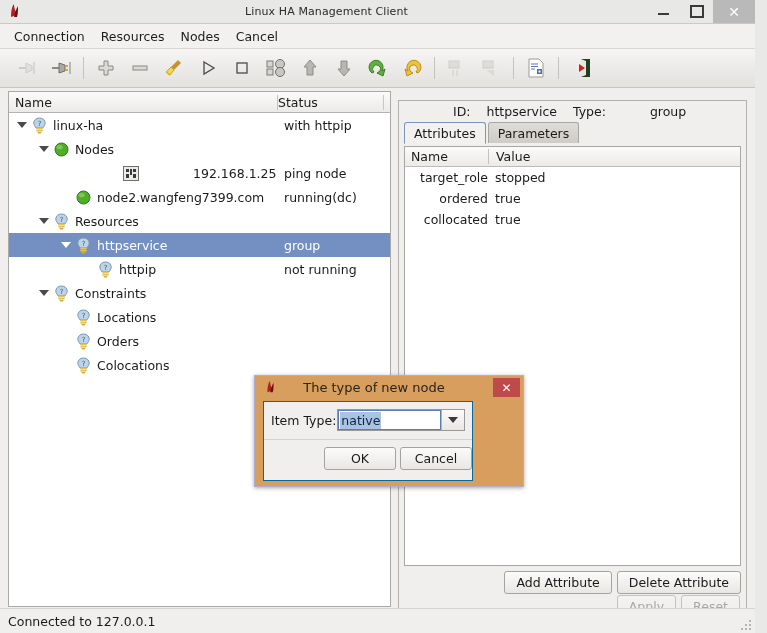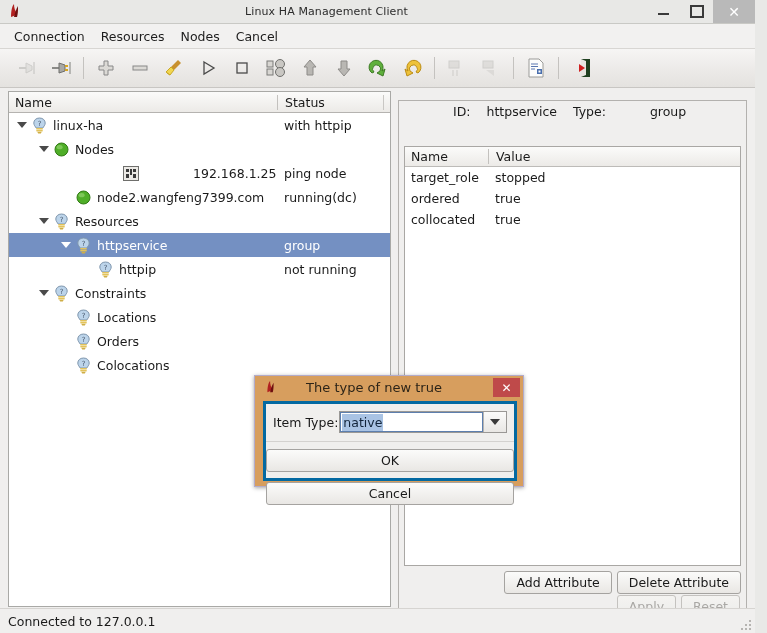--- a/index.html
+++ b/index.html
@@ -122,21 +122,21 @@
     display: flex;
     height: 21px;
     background: linear-gradient(to bottom,#fbfbfa,#eceae7);
     border-bottom: 1px solid #b5b3b0;
     font-size: 12.5px;
     align-items: center;
     box-sizing: border-box;
   }
   .th-name { width: 268px; padding-left: 6px; box-sizing: border-box; }
   .th-status {
-    flex: 1; padding-left: 7px; box-sizing: border-box;
+    flex: 1; box-sizing: border-box;
     border-left: 1px solid #c3c1be;
     margin-right: 6px;
     border-right: 1px solid #c9c7c4;
   }
   .tree-rows { position: relative; }
   .trow {
     height: 24px;
     display: flex;
     align-items: center;
     font-size: 12.5px;
@@ -232,21 +232,21 @@
     box-sizing: border-box;
   }
   .ah-name { width: 83px; padding-left: 6px; box-sizing: border-box; }
   .ah-value { flex: 1; padding-left: 7px; border-left: 1px solid #c3c1be; box-sizing: border-box; }
   .arow {
     display: flex;
     height: 21px;
     align-items: center;
     font-size: 12.5px;
   }
-  .ar-name { width: 83px; padding-left: 6px; box-sizing: border-box; }
+  .ar-name { width: 83px; padding-left: 6px; box-sizing: border-box; text-align: right; }
   .ar-value { flex: 1; padding-left: 7px; box-sizing: border-box; }
 
   .attr-btns {
     position: absolute;
     left: 5px; top: 468px;
     width: 337px; height: 26px;
     display: flex; justify-content: flex-end; align-items: center;
     gap: 5px;
   }
   .btn {
@@ -320,23 +320,23 @@
     right: 3px; top: 2px;
     width: 27px; height: 19px;
     background: #bf4a4a;
     color: #fff;
     font-size: 12px;
     display: flex; align-items: center; justify-content: center;
   }
   .dlg-inner {
     position: absolute;
     left: 8px; top: 25px;
-    width: 254px; height: 80px;
+    width: 210px; height: 80px;
     background: #f0efed;
-    border: 3px solid #0369a1;
+    border: 1px solid #0369a1;
     box-sizing: border-box;
   }
   .dlg-field {
     display: flex; align-items: center;
     padding: 7px 7px 0 7px;
   }
   .dlg-label { font-size: 12.5px; }
   .combo {
     flex: 1;
     display: flex;
@@ -376,23 +376,22 @@
     border-top: 6px solid #3a3a3a;
   }
   .dlg-sep {
     height: 1px;
     background: #d4d2cf;
     margin: 8px 0 0 0;
   }
   .dlg-buttons {
     display: flex;
     justify-content: flex-end;
-    gap: 10px;
+    gap: 4px;
     padding-top: 7px;
-    flex-direction: column;
   }
   .dlg-buttons .btn { min-width: 72px; text-align: center; }
 
   
   .desktop-sliver {
     position: absolute;
     left: 755px; top: 0;
     width: 12px; height: 633px;
     background: #e9e9e7;
   }
@@ -729,20 +728,24 @@
     </div>
 
     <div class="detail-panel">
       <div class="idrow">
         <span class="lbl">ID:</span>
         <span class="v-id">httpservice</span>
         <span class="lbl2">Type:</span>
         <span class="v-type">group</span>
       </div>
 
+      <div class="tabs">
+        <div class="tab active">Attributes</div>
+        <div class="tab">Parameters</div>
+      </div>
 
       <div class="tab-body">
         <div class="attr-header">
           <div class="ah-name">Name</div>
           <div class="ah-value">Value</div>
         </div>
         <div id="attr-rows">
             <div class="arow">
               <div class="ar-name">target_role</div>
               <div class="ar-value">stopped</div>
@@ -770,21 +773,21 @@
     </div>
 
     <div class="dialog">
       <div class="dlg-title">
         <span class="dlg-icon">
           <svg width="15" height="15" viewBox="0 0 17 17">
             <path d="M5 14 C5 8, 6 3, 8 1 C8 5, 9 8, 11 10 C10 12, 8 13, 5 14 Z" fill="#b12020"></path>
             <path d="M8 14 C9 10, 10 6, 12 3 C12 7, 12 11, 11 14 Z" fill="#6e0f0f"></path>
           </svg>
         </span>
-        <div class="dlg-title-text">The type of new true</div>
+        <div class="dlg-title-text">The type of new node</div>
         <div class="dlg-close">✕</div>
       </div>
       <div class="dlg-inner">
         <div class="dlg-field">
           <span class="dlg-label">Item Type:</span>
           <div class="combo">
             <div class="combo-inner">
               <span class="combo-text">native</span>
             </div>
             <div class="combo-arrow">

